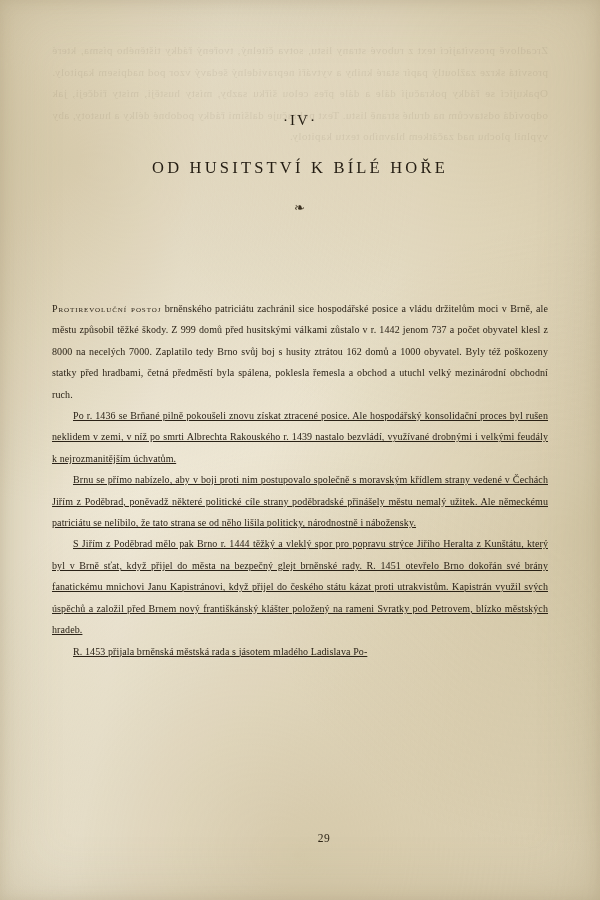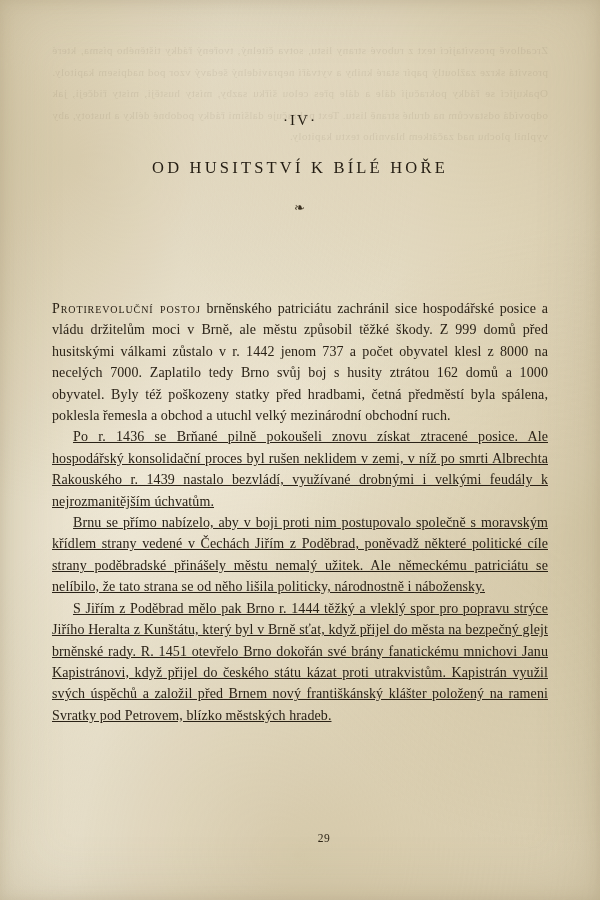--- a/index.html
+++ b/index.html
@@ -76,21 +76,21 @@
     margin-top: 22px;
     font-size: 13px;
     letter-spacing: 1px;
     color: #3a2f1f;
   }
   .body-text {
     margin-top: 82px;
   }
   .body-text p {
     margin: 0;
-    font-size: 14px;
+    font-size: 10px;
     line-height: 21.4px;
     text-align: justify;
     text-justify: inter-word;
     color: #2a2217;
     letter-spacing: 0.1px;
   }
   .body-text p.indent {
     text-indent: 21px;
     text-decoration: underline;
   }
@@ -136,20 +136,21 @@
     <div class="body-text">
 
       <p><span class="smallcaps-open">Protirevoluční postoj</span><span> brněnského patriciátu zachránil sice hospodářské posice a vládu držitelům moci v Brně, ale městu způsobil těžké škody. Z 999 domů před husitskými válkami zůstalo v r. 1442 jenom 737 a počet obyvatel klesl z 8000 na necelých 7000. Zaplatilo tedy Brno svůj boj s husity ztrátou 162 domů a 1000 obyvatel. Byly též poškozeny statky před hradbami, četná předměstí byla spálena, poklesla řemesla a obchod a utuchl velký mezinárodní obchodní ruch.</span></p>
 
       <p class="indent">Po r. 1436 se Brňané pilně pokoušeli znovu získat ztracené posice. Ale hospodářský konsolidační proces byl rušen neklidem v zemi, v níž po smrti Albrechta Rakouského r. 1439 nastalo bezvládí, využívané drobnými i velkými feudály k nejrozmanitějším úchvatům.</p>
 
       <p class="indent">Brnu se přímo nabízelo, aby v boji proti nim postupovalo společně s moravským křídlem strany vedené v Čechách Jiřím z Poděbrad, poněvadž některé politické cíle strany poděbradské přinášely městu nemalý užitek. Ale německému patriciátu se nelíbilo, že tato strana se od něho lišila politicky, národnostně i nábožensky.</p>
 
       <p class="indent">S Jiřím z Poděbrad mělo pak Brno r. 1444 těžký a vleklý spor pro popravu strýce Jiřího Heralta z Kunštátu, který byl v Brně sťat, když přijel do města na bezpečný glejt brněnské rady. R. 1451 otevřelo Brno dokořán své brány fanatickému mnichovi Janu Kapistránovi, když přijel do českého státu kázat proti utrakvistům. Kapistrán využil svých úspěchů a založil před Brnem nový františkánský klášter položený na rameni Svratky pod Petrovem, blízko městských hradeb.</p>
 
+      <p class="indent">R. 1453 přijala brněnská městská rada s jásotem mladého Ladislava Po-</p>
 
     </div>
   </div>
 
   <div class="page-number">29</div>
 </div>
 
 <div class="edge-shadow"></div>
 
 </body></html>

